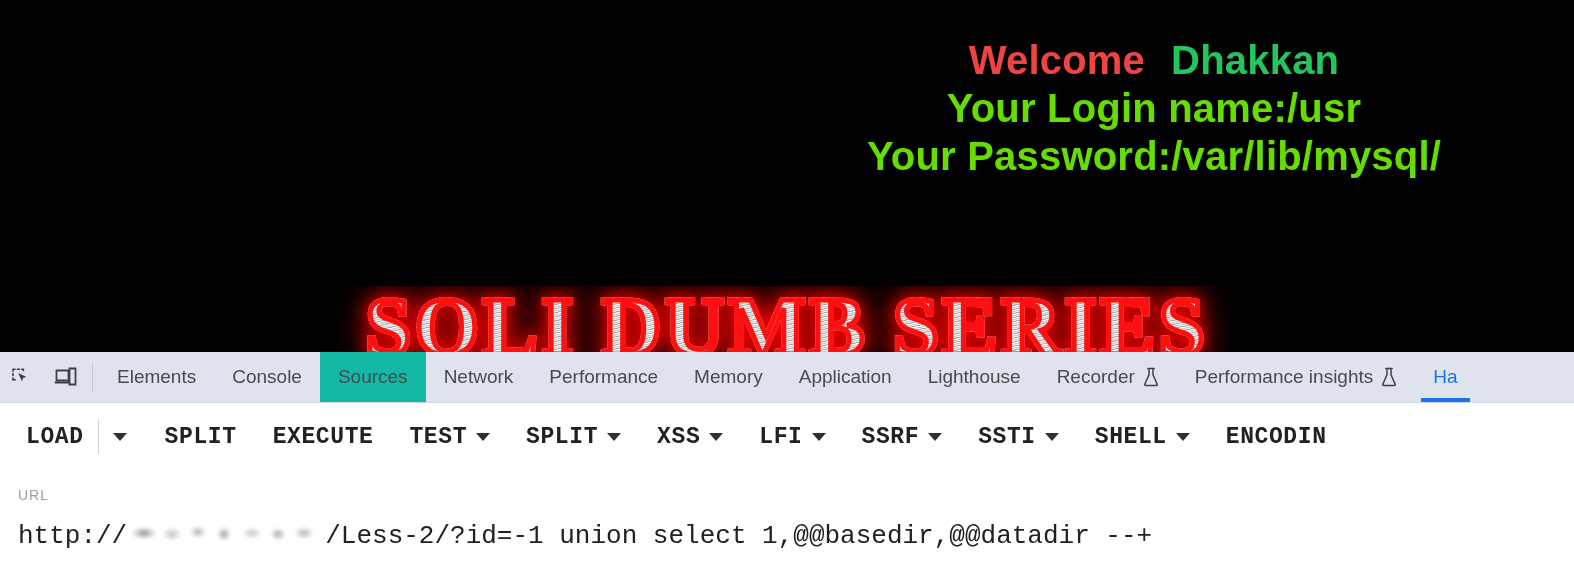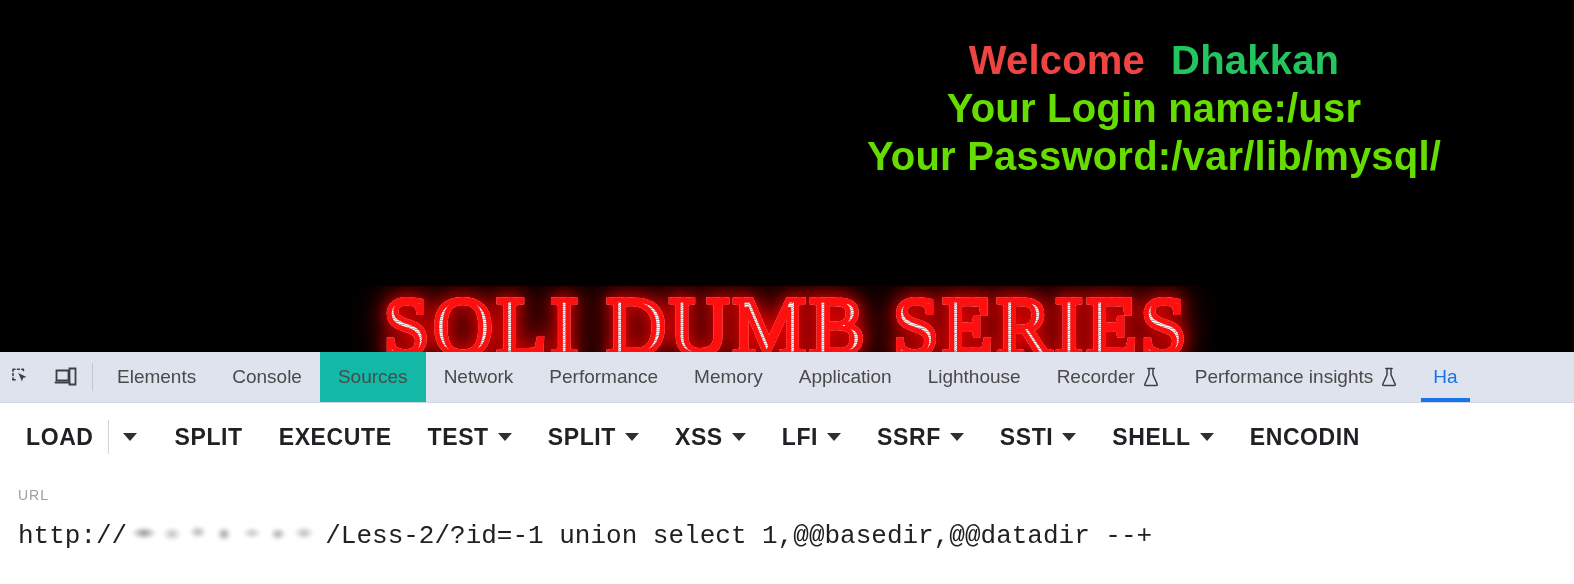--- a/index.html
+++ b/index.html
@@ -71,21 +71,21 @@
     height: 66px;
     overflow: hidden;
   }
   .banner-text {
     position: absolute;
     left: 50%;
     transform: translateX(-50%);
     top: -6px;
     font-family: "Liberation Serif", serif;
     font-size: 82px;
-    font-weight: normal;
+    font-weight: bold;
     letter-spacing: 4px;
     white-space: nowrap;
     color: transparent;
     background-image: repeating-linear-gradient(
         168deg,
         #ffffff 0px, #ffffff 1px,
         #c9c9c9 1px, #c9c9c9 2px,
         #ededed 2px, #ededed 3px,
         #a8a8a8 3px, #a8a8a8 4px);
     -webkit-background-clip: text;
@@ -179,21 +179,21 @@
     gap: 9px;
     font-size: 23px;
     font-weight: bold;
     letter-spacing: 0.6px;
     color: #202124;
     white-space: nowrap;
     cursor: pointer;
     padding: 4px 0;
     margin-right: 36px;
     flex: 0 0 auto;
-    font-family: Liberation Sans, sans-serif;
+    font-family: Liberation Mono, monospace;
   }
   .hb-btn.tight { margin-right: 14px; }
   .caret {
     width: 0; height: 0;
     border-left: 7px solid transparent;
     border-right: 7px solid transparent;
     border-top: 8px solid #303030;
     display: inline-block;
   }
   .hb-split-caret {

